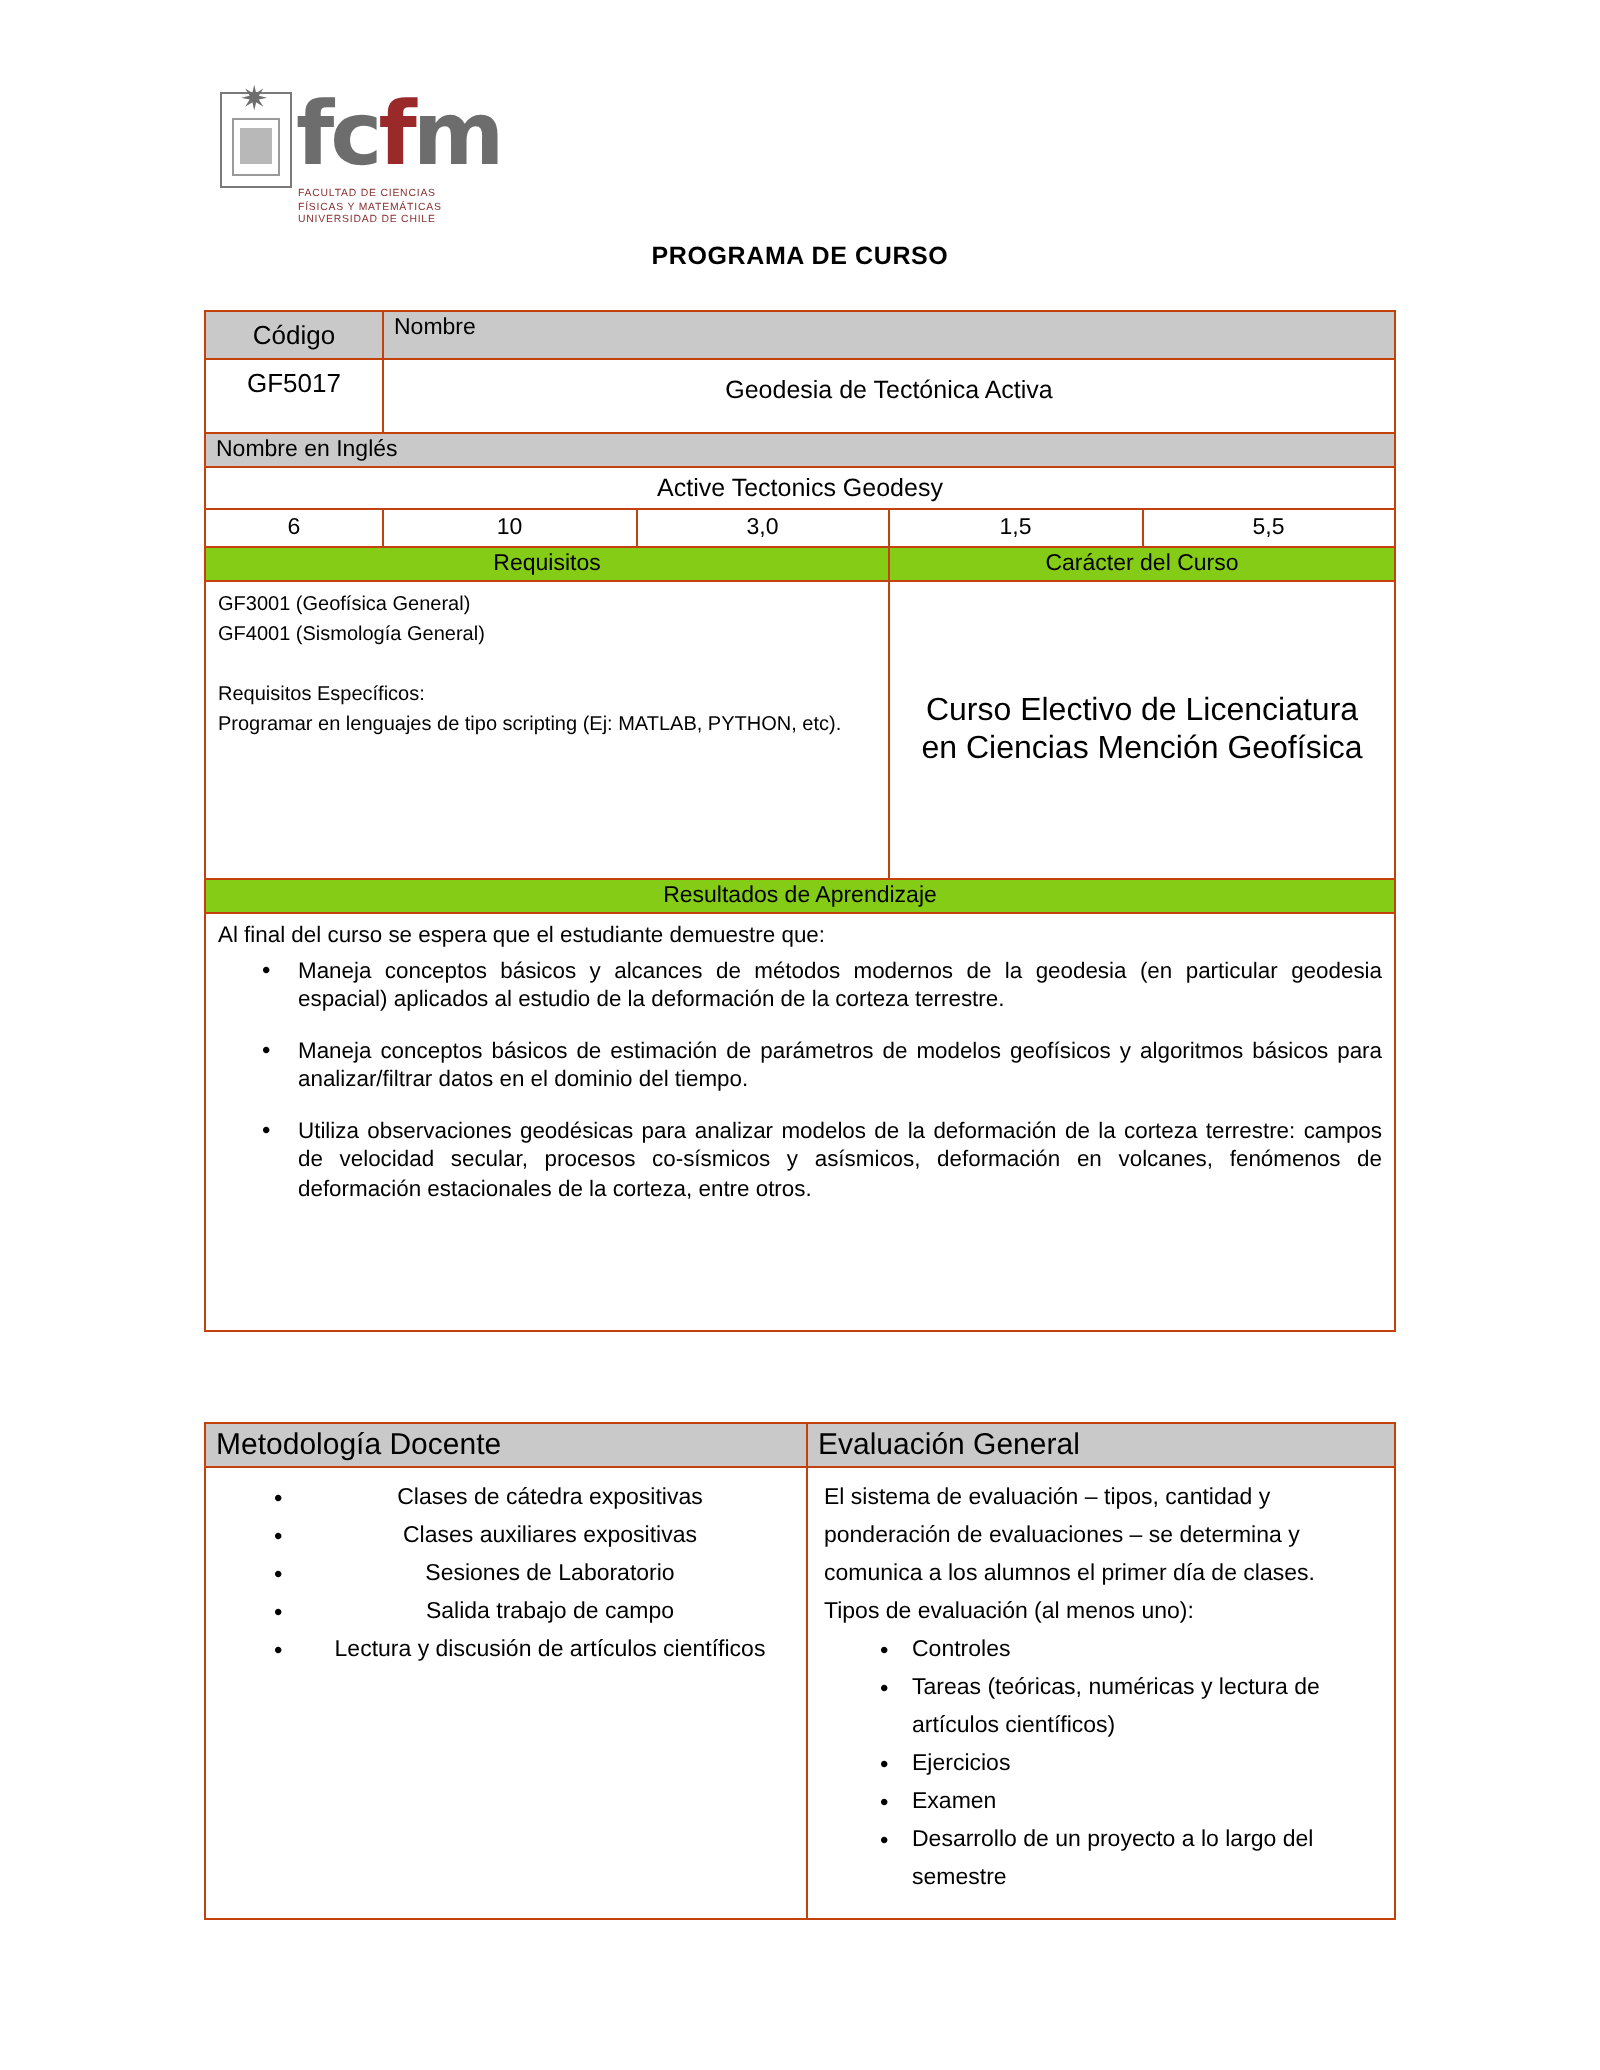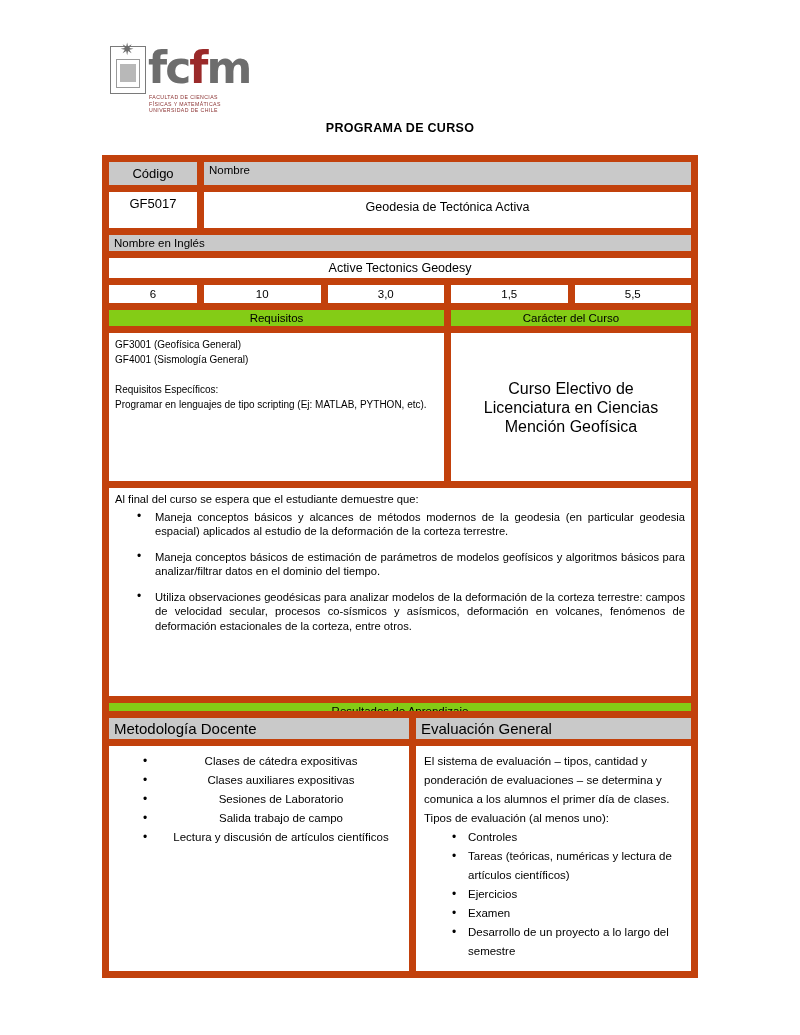--- a/index.html
+++ b/index.html
@@ -110,21 +110,21 @@
     padding-left: 10px;
   }
 
   
   table {
     border-collapse: collapse;
     width: 100%;
     table-layout: fixed;
   }
   td {
-    border: 7px solid #c2410c;
+    border: 1px solid #c2410c;
     padding: 2px 5px;
     font-size: 11.5px;
     vertical-align: top;
     margin-left: 14px;
   }
   .hdr {
     background: #84cc16;
     text-align: center;
     font-size: 11.5px;
     padding: 2px 5px;
@@ -322,31 +322,31 @@
       <td class="req-left" colspan="3">
         <div>GF3001 (Geofísica General)</div>
         <div>GF4001 (Sismología General)</div>
         <div style="height:15px"></div>
         <div>Requisitos Específicos:</div>
         <div>Programar en lenguajes de tipo scripting (Ej: MATLAB, PYTHON, etc).</div>
       </td>
       <td class="req-right" colspan="2">Curso Electivo de Licenciatura en Ciencias Mención Geofísica</td>
     </tr>
     <tr>
+      <td class="hdr" colspan="5">Resultados de Aprendizaje</td>
+    </tr>
+    <tr>
       <td class="res-body" colspan="5">
         <p class="intro">Al final del curso se espera que el estudiante demuestre que:</p>
         <ul class="bullets">
           <li>Maneja conceptos básicos y alcances de métodos modernos de la geodesia (en particular geodesia espacial) aplicados al estudio de la deformación de la corteza terrestre.</li>
           <li>Maneja conceptos básicos de estimación de parámetros de modelos geofísicos y algoritmos básicos para analizar/filtrar datos en el dominio del tiempo.</li>
           <li>Utiliza observaciones geodésicas para analizar modelos de la deformación de la corteza terrestre: campos de velocidad secular, procesos co-sísmicos y asísmicos, deformación en volcanes, fenómenos de deformación estacionales de la corteza, entre otros.</li>
         </ul>
       </td>
-    </tr>
-    <tr>
-      <td class="hdr" colspan="5">Resultados de Aprendizaje</td>
     </tr>
   </tbody>
     </table>
 
   <table class="tbl-bottom">
     <tbody>
         <tr>
       <td class="hdr-left" style="width:290px">Metodología Docente</td>
       <td class="hdr-left">Evaluación General</td>
     </tr>

